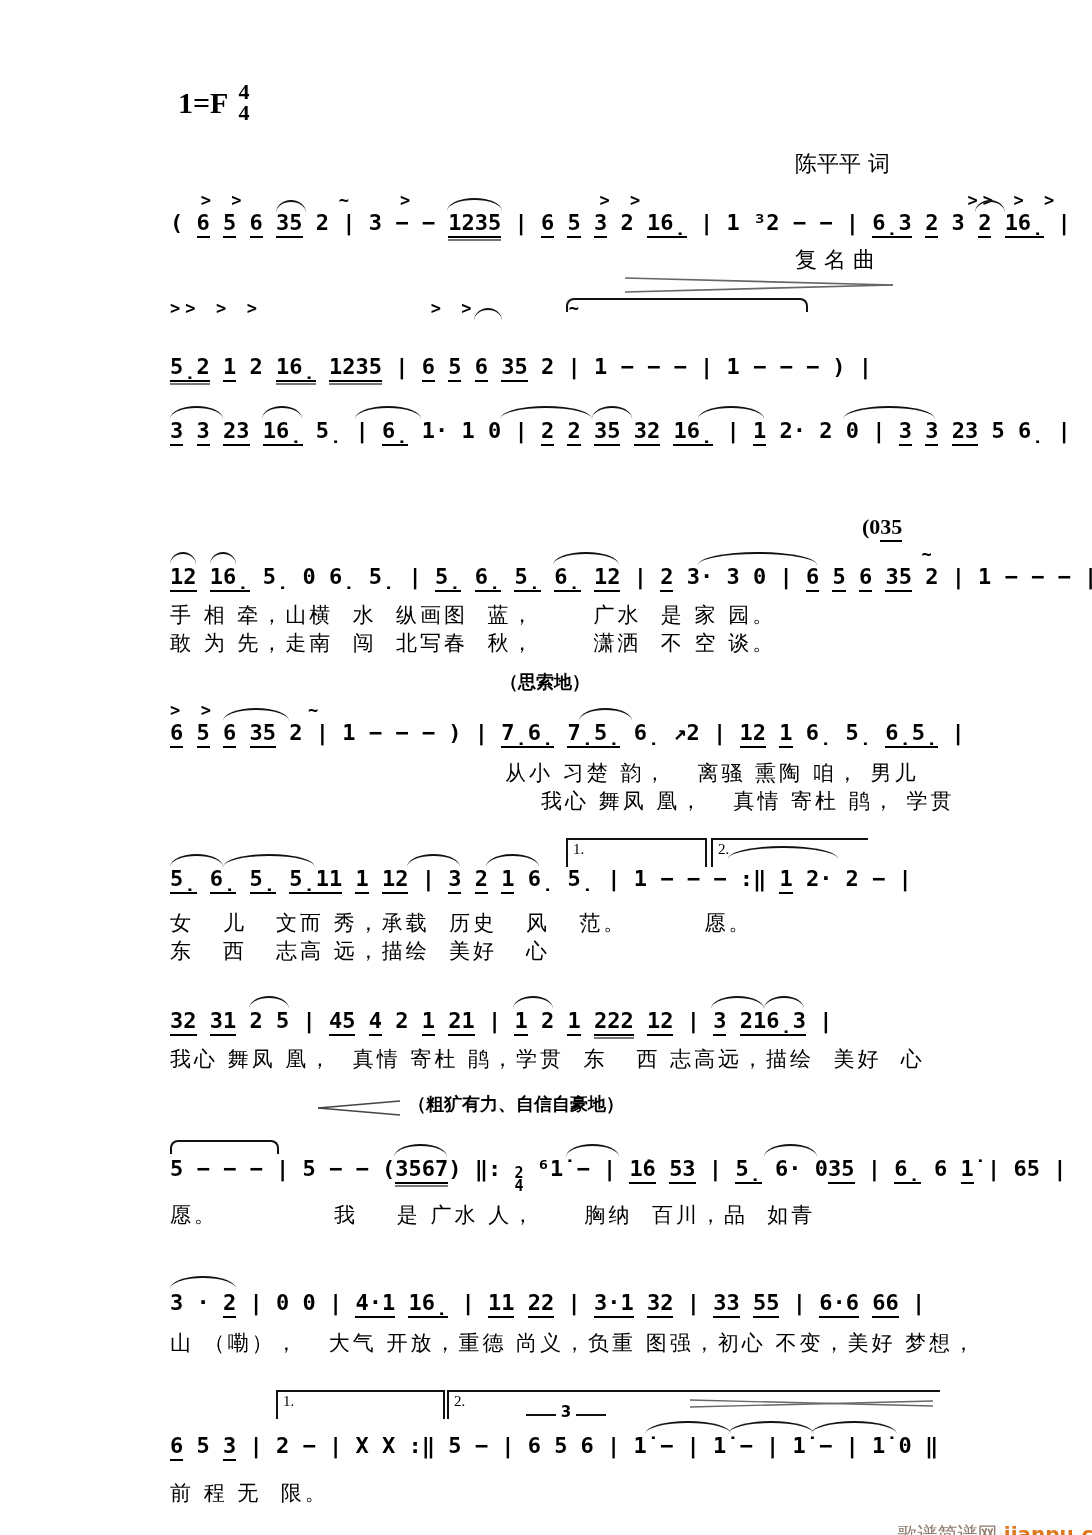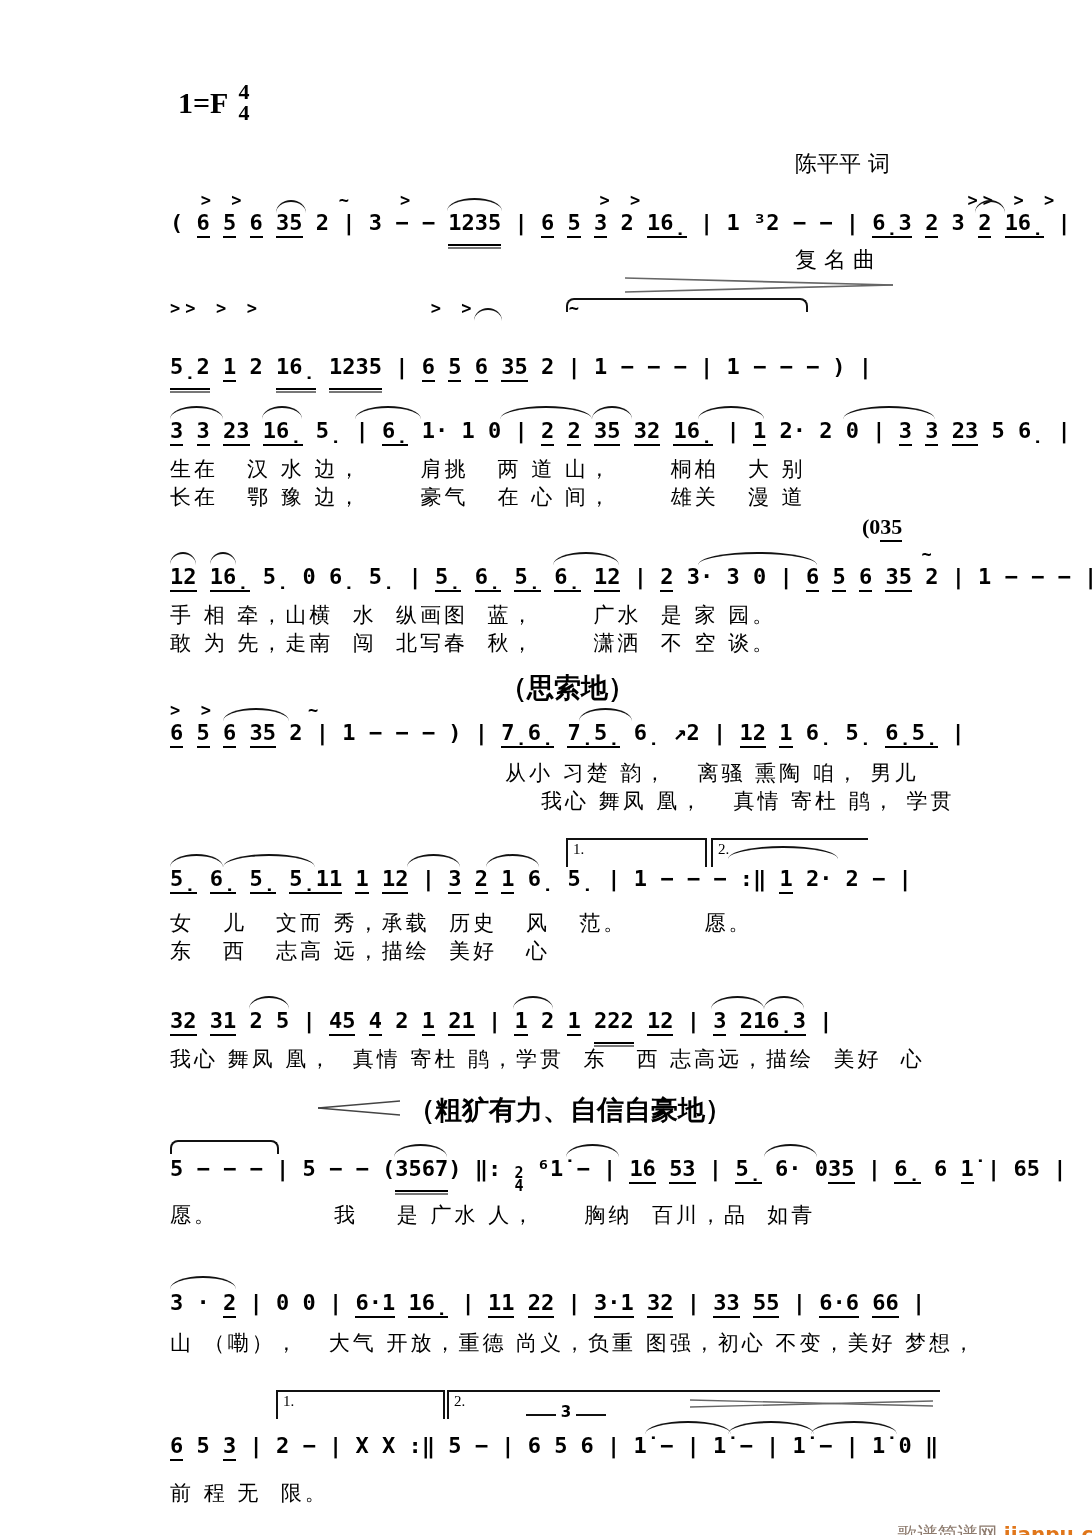--- a/index.html
+++ b/index.html
@@ -5,27 +5,27 @@
   html,body{margin:0;padding:0;background:#ffffff;}
   #sheet{position:relative;width:1092px;height:1535px;background:#ffffff;color:#000;
          font-family:"DejaVu Sans",sans-serif;overflow:hidden;}
   .abs{position:absolute;}
   
   .jp{font-family:"DejaVu Sans Mono","DejaVu Sans",monospace;font-weight:bold;font-size:22px;
       line-height:26px;white-space:pre;letter-spacing:0;}
   .orn{font-family:"DejaVu Sans Mono","DejaVu Sans",monospace;font-weight:bold;font-size:17px;
        line-height:16px;white-space:pre;letter-spacing:5.1px;}
   .u{border-bottom:2px solid #000;padding-bottom:1px;}
-  .uu{border-bottom:2px solid #000;padding-bottom:9px;position:relative;}
+  .uu{border-bottom:2px solid #000;padding-bottom:1px;position:relative;}
   .uu::after{content:"";position:absolute;left:0;right:0;bottom:-5px;height:2px;background:#777;}
   .ts{display:inline-flex;flex-direction:column;line-height:0.85;font-size:0.68em;
       vertical-align:-0.15em;text-align:center;}
   
   .lyr{font-size:21px;white-space:pre;letter-spacing:3px;line-height:26px;}
-  .mark{font-size:27px;font-weight:bold;white-space:pre;}
+  .mark{font-size:18px;font-weight:bold;white-space:pre;}
   
   .key{font-family:"Liberation Serif","DejaVu Serif",serif;font-weight:bold;font-size:30px;
        display:flex;align-items:center;gap:10px;}
   .keyfrac{display:inline-flex;flex-direction:column;font-size:22px;line-height:0.95;text-align:center;}
   .credits{font-size:22px;line-height:32px;white-space:pre;text-align:left;font-weight:500;}
   .tempo{font-size:21px;font-weight:bold;white-space:pre;}
   
   .tie{position:absolute;height:11px;border-top:2px solid #111;
        border-radius:50% 50% 0 0 / 100% 100% 0 0;}
   .tie-sq{position:absolute;height:12px;border-top:2px solid #111;border-left:2px solid #111;
@@ -63,22 +63,20 @@
 
   <svg class="abs" style="left:625px;top:276px;" width="270" height="18">
     <line x1="0" y1="2" x2="268" y2="9" stroke="#666" stroke-width="1.6"></line>
     <line x1="0" y1="16" x2="268" y2="9" stroke="#666" stroke-width="1.6"></line>
   </svg>
 
   <div class="abs orn" style="left:170px;top:300px;">&gt;&gt; &gt; &gt;           &gt; &gt;      ~</div>
   <div class="abs jp" style="left:170px;top:318px;margin-top:36px;"><span class="uu">5̣2</span> <span class="u">1</span> 2 <span class="uu">16̣</span> <span class="uu">1235</span> | <span class="u">6</span> <span class="u">5</span> <span class="u">6</span> <span class="u">35</span> 2 | 1 − − − | 1 − − − ) |</div>
 
   <div class="abs jp" style="left:170px;top:418px;"><span class="u">3</span> <span class="u">3</span> <span class="u">23</span> <span class="u">16̣</span> 5̣ | <span class="u">6̣</span> 1· 1 0 | <span class="u">2</span> <span class="u">2</span> <span class="u">35</span> <span class="u">32</span> <span class="u">16̣</span> | <span class="u">1</span> 2· 2 0 | <span class="u">3</span> <span class="u">3</span> <span class="u">23</span> 5 6̣ |</div>
-  <div class="abs lyr" style="left:170px;top:456px;">生在   汉 水 边，      肩挑   两 道 山，      桐柏   大 别</div>
-  <div class="abs lyr" style="left:170px;top:484px;">长在   鄂 豫 边，      豪气   在 心 间，      雄关   漫 道</div>
 
   <div class="abs jp" style="left:862px;top:514px;font-family:Liberation Serif, serif;">(0<span class="u">35</span></div>
 
   <div class="abs orn" style="left:170px;top:546px;">                                                 ~</div>
   <div class="abs jp" style="left:170px;top:564px;"><span class="u">12</span> <span class="u">16̣</span> 5̣ 0 6̣ 5̣ | <span class="u">5̣</span> <span class="u">6̣</span> <span class="u">5̣</span> <span class="u">6̣</span> <span class="u">12</span> | <span class="u">2</span> 3· 3 0 | <span class="u">6</span> <span class="u">5</span> <span class="u">6</span> <span class="u">35</span> 2 | 1 − − − |</div>
   <div class="abs lyr" style="left:170px;top:630px;">敢 为 先，走南  闯  北写春  秋，      潇洒  不 空 谈。</div>
   <div class="abs lyr" style="left:170px;top:602px;">手 相 牵，山横  水  纵画图  蓝，      广水  是 家 园。</div>
 
   <div class="abs mark" style="left:500px;top:670px;">（思索地）</div>
 
@@ -102,21 +100,21 @@
 
   <svg class="abs" style="left:318px;top:1100px;" width="84" height="16">
     <line x1="0" y1="8" x2="82" y2="1" stroke="#444" stroke-width="1.6"></line>
     <line x1="0" y1="8" x2="82" y2="15" stroke="#444" stroke-width="1.6"></line>
   </svg>
   <div class="abs mark" style="left:408px;top:1092px;">（粗犷有力、自信自豪地）</div>
 
   <div class="abs jp" style="left:170px;top:1156px;">5 − − − | 5 − − (<span class="uu">3567</span>) ‖: <span class="ts"><span>2</span><span>4</span></span> ⁶1̇ − | <span class="u">1̇6</span> <span class="u">53</span> | <span class="u">5̣</span> 6· 0<span class="u">35</span> | <span class="u">6̣</span> 6 <span class="u">1̇</span> | 65 |</div>
   <div class="abs lyr" style="left:170px;top:1202px;">愿。            我    是 广水 人，     胸纳  百川，品  如青</div>
 
-  <div class="abs jp" style="left:170px;top:1290px;">3 · <span class="u">2</span> | 0 0 | <span class="u">6·1</span> <span class="u">16̣</span> | <span class="u">11</span> <span class="u">22</span> | <span class="u">3·1</span> <span class="u">32</span> | <span class="u">33</span> <span class="u">55</span> | <span class="u">6·6</span> <span class="u">66</span> |</div>
+  <div class="abs jp" style="left:170px;top:1290px;">3 · <span class="u">2</span> | 0 0 | <span class="u">4·1</span> <span class="u">16̣</span> | <span class="u">11</span> <span class="u">22</span> | <span class="u">3·1</span> <span class="u">32</span> | <span class="u">33</span> <span class="u">55</span> | <span class="u">6·6</span> <span class="u">66</span> |</div>
   <div class="abs lyr" style="left:170px;top:1330px;">山 （嘞），   大气 开放，重德 尚义，负重 图强，初心 不变，美好 梦想，</div>
 
   <div class="volta closed" style="left:276px;top:1390px;width:160px;">
     <span>1.</span>
   </div>
   <div class="volta" style="left:447px;top:1390px;width:486px;">
     <span>2.</span>
   </div>
   <svg class="abs" style="left:690px;top:1398px;" width="245" height="12">
     <line x1="0" y1="2" x2="243" y2="8" stroke="#666" stroke-width="1.4"></line>

